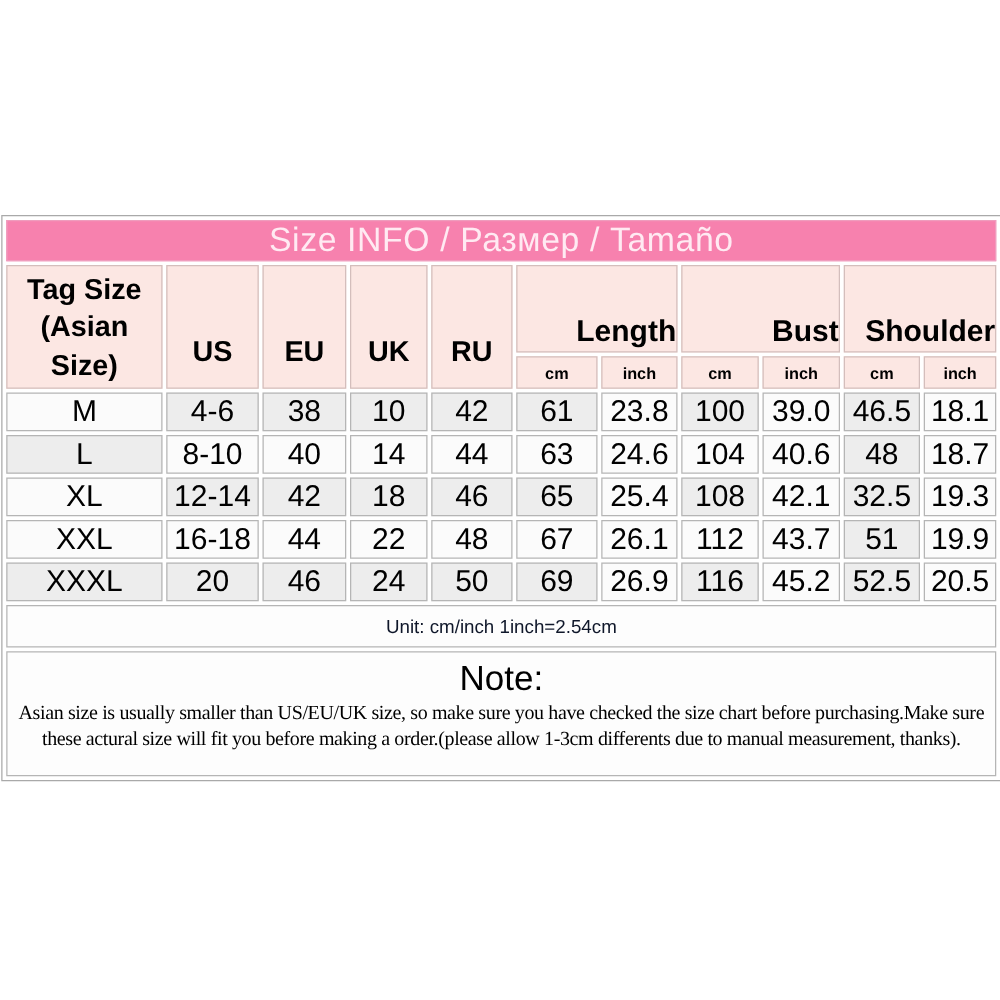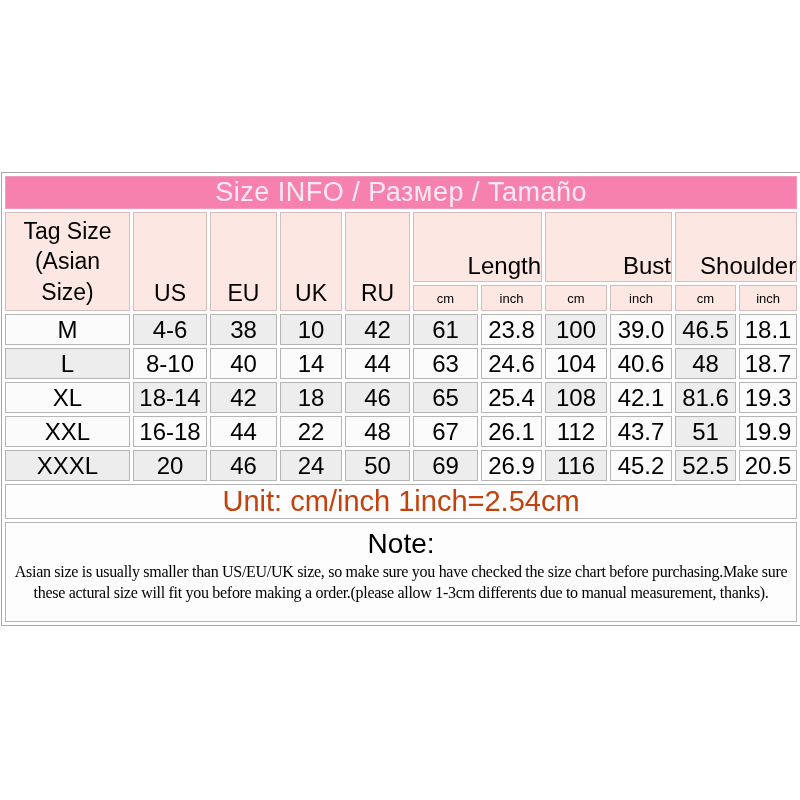--- a/index.html
+++ b/index.html
@@ -35,38 +35,38 @@
     height: 31px;
     background: #f781ae;
     border: 1px solid #ef9cbd;
     color: #ffeaf2;
     font-size: 27px;
     font-weight: normal;
     letter-spacing: 0.5px;
   }
 
   
-  td.ph { background: #fce7e3; border-color: #d4bebc; font-weight: normal; }
+  td.ph { background: #fce7e3; border-color: #d4bebc; font-weight: bold; }
   td.tag-hdr { font-size: 23px; line-height: 1.32; vertical-align: middle; }
   td.tag-hdr span { display: block; }
   tr.hdr1 { height: 70px; }
   tr.hdr2 { height: 26px; }
-  td.region-hdr { font-size: 23px; vertical-align: bottom; padding-bottom: 3px; }
+  td.region-hdr { font-size: 23px; vertical-align: bottom; padding-bottom: 15px; }
   td.meas-hdr { font-size: 24px; vertical-align: bottom; padding-bottom: 1px; text-align: right; }
   td.sub-hdr { font-size: 13px; margin-top: 18px; }
 
   
   tr.data-row { height: 31px; }
   tr.data-row td { font-size: 24px; }
   td.w { background: #fbfbfb; }
   td.g { background: #ededed; }
 
   
   tr.unit-row { height: 34px; }
-  td.unit-cell { background: #fdfdfd; color: #c2410c; font-size: 29px; }
+  td.unit-cell { background: #fdfdfd; color: #0f172a; font-size: 15px; }
 
   
   tr.note-row { height: 100px; }
   td.note-cell {
     background: #fdfdfd;
     white-space: normal;
     vertical-align: top;
     padding-top: 3px;
     font-size: 20px;
   }
@@ -144,29 +144,29 @@
       <td class="w">63</td>
       <td class="w">24.6</td>
       <td class="w">104</td>
       <td class="w">40.6</td>
       <td class="g">48</td>
       <td class="w">18.7</td>
     </tr>
 
     <tr class="data-row">
       <td class="w">XL</td>
-      <td class="g">18-14</td>
+      <td class="g">12-14</td>
       <td class="g">42</td>
       <td class="g">18</td>
       <td class="g">46</td>
       <td class="g">65</td>
       <td class="w">25.4</td>
       <td class="g">108</td>
       <td class="w">42.1</td>
-      <td class="g">81.6</td>
+      <td class="g">32.5</td>
       <td class="w">19.3</td>
     </tr>
 
     <tr class="data-row">
       <td class="w">XXL</td>
       <td class="w">16-18</td>
       <td class="w">44</td>
       <td class="w">22</td>
       <td class="w">48</td>
       <td class="w">67</td>

